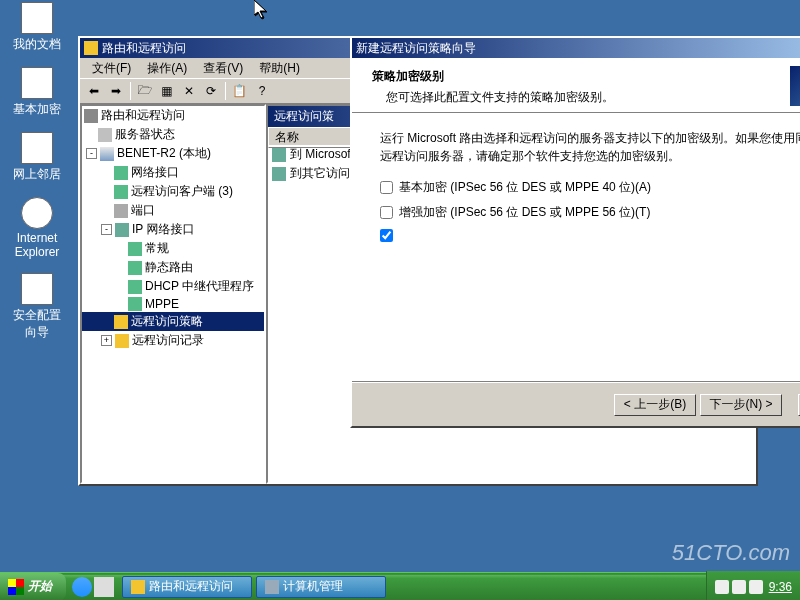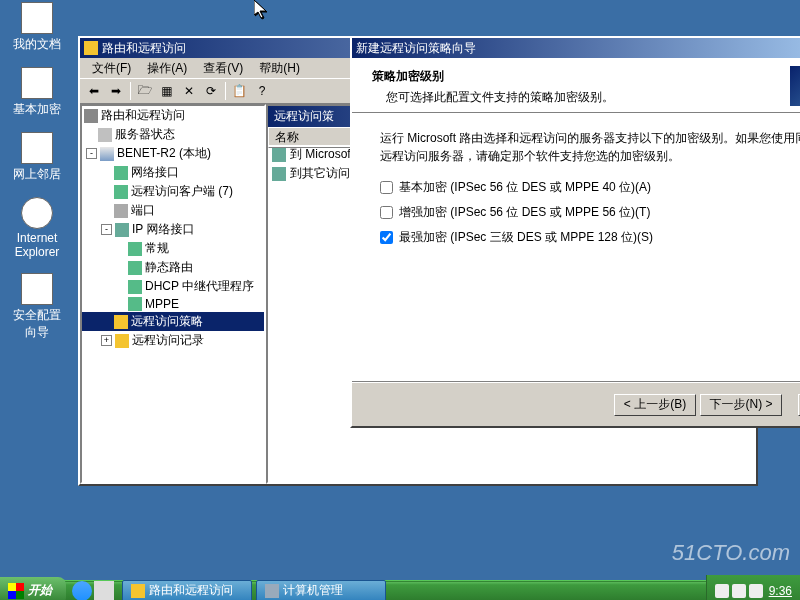--- a/index.html
+++ b/index.html
@@ -58,21 +58,21 @@
 .wiz-subtitle { padding-left: 14px; }
 .wiz-banner { position: absolute; right: 8px; top: 28px; width: 50px; height: 40px; background: linear-gradient(135deg,#08216b,#3a6ea5); }
 .wiz-content { padding: 16px 28px; }
 .wiz-desc { margin-bottom: 14px; line-height: 1.5; }
 .chk-row { display: flex; align-items: center; margin: 8px 0; }
 .chk-row input { margin-right: 6px; }
 .wiz-footer { height: 44px; display: flex; justify-content: flex-end; align-items: center; padding: 0 10px; gap: 4px; border-top: 1px solid #fff; }
 .wiz-btn { min-width: 82px; height: 22px; background: #d4d0c8; border: 1px solid; border-color: #fff #404040 #404040 #fff; cursor: pointer; padding: 0 6px; }
 
 
-.taskbar { position: absolute; bottom: 0; left: 0; right: 0; height: 20px; background: linear-gradient(#3e9b3e 0%,#2e7d2e 4%,#57b557 8%,#3e9b3e 20%,#2e7d2e 100%); display: flex; align-items: center; border-top: 1px solid #58c858; }
+.taskbar { position: absolute; bottom: 0; left: 0; right: 0; height: 28px; background: linear-gradient(#3e9b3e 0%,#2e7d2e 4%,#57b557 8%,#3e9b3e 20%,#2e7d2e 100%); display: flex; align-items: center; border-top: 1px solid #58c858; }
 .start-btn { height: 28px; padding: 0 14px 0 8px; background: linear-gradient(#6cc06c,#2e7d2e); color: white; font-weight: bold; display: flex; align-items: center; cursor: pointer; border-radius: 0 8px 8px 0; font-style: italic; }
 .start-flag { width: 16px; height: 16px; background: conic-gradient(red 0 25%, green 0 50%, blue 0 75%, yellow 0); margin-right: 4px; }
 .ql { display: flex; gap: 2px; padding: 0 6px; }
 .ql-item { width: 20px; height: 20px; cursor: pointer; }
 .task-btn { height: 22px; margin: 0 2px; padding: 0 8px; background: linear-gradient(#6baed6,#3182bd); border: 1px solid #1a5490; color: white; display: flex; align-items: center; cursor: pointer; border-radius: 2px; min-width: 130px; }
 .task-btn .tb-icon { width: 14px; height: 14px; background: #f4c430; margin-right: 4px; }
 .systray { margin-left: auto; height: 28px; background: linear-gradient(#3e9b3e,#2e7d2e); display: flex; align-items: center; padding: 16px 8px; color: white; border-left: 1px solid #2a6a2a; text-decoration: underline; }
 .tray-icons { display: flex; gap: 3px; margin-right: 6px; }
 .tray-ico { width: 14px; height: 14px; background: #eee; border-radius: 2px; }
 
@@ -147,21 +147,21 @@
           <span>BENET-R2 (本地)</span>
         </div>
       <div class="tree-node">
           <span class="tree-spacer" style="width:30px"></span>
           <span class="tree-icon ti-net"></span>
           <span>网络接口</span>
         </div>
       <div class="tree-node">
           <span class="tree-spacer" style="width:30px"></span>
           <span class="tree-icon ti-net"></span>
-          <span>远程访问客户端 (7)</span>
+          <span>远程访问客户端 (3)</span>
         </div>
       <div class="tree-node">
           <span class="tree-spacer" style="width:30px"></span>
           <span class="tree-icon ti-port"></span>
           <span>端口</span>
         </div>
       <div class="tree-node">
           <span class="tree-spacer" style="width:17px"></span>
           <span class="tree-toggle">-</span>
           <span class="tree-icon ti-ip"></span>
@@ -231,21 +231,20 @@
       <label class="chk-row">
         <input type="checkbox" style="">
         <span>基本加密 (IPSec 56 位 DES 或 MPPE 40 位)(A)</span>
       </label>
       <label class="chk-row">
         <input type="checkbox" style="">
         <span>增强加密 (IPSec 56 位 DES 或 MPPE 56 位)(T)</span>
       </label>
       <label class="chk-row">
         <input type="checkbox" checked="" style="">
-        <span>最强加密 (IPSec 三级 DES 或 MPPE 128 位)(S)</span>
       </label>
     </div>
   </div>
   <div class="wiz-footer">
     <button class="wiz-btn">&lt; 上一步(B)</button>
     <button class="wiz-btn">下一步(N) &gt;</button>
     <span style="width:8px"></span>
     <button class="wiz-btn" style="min-width:40px">取</button>
   </div>
 </div>

